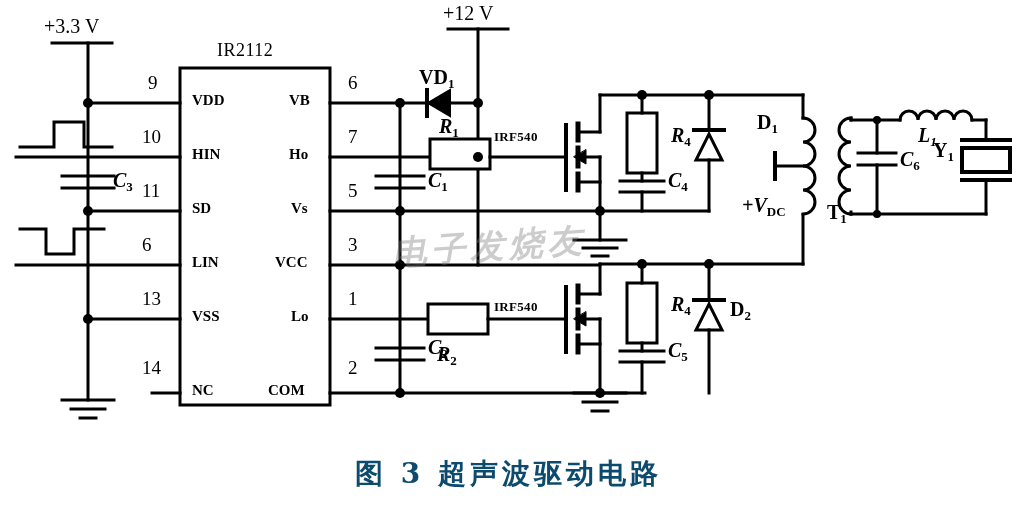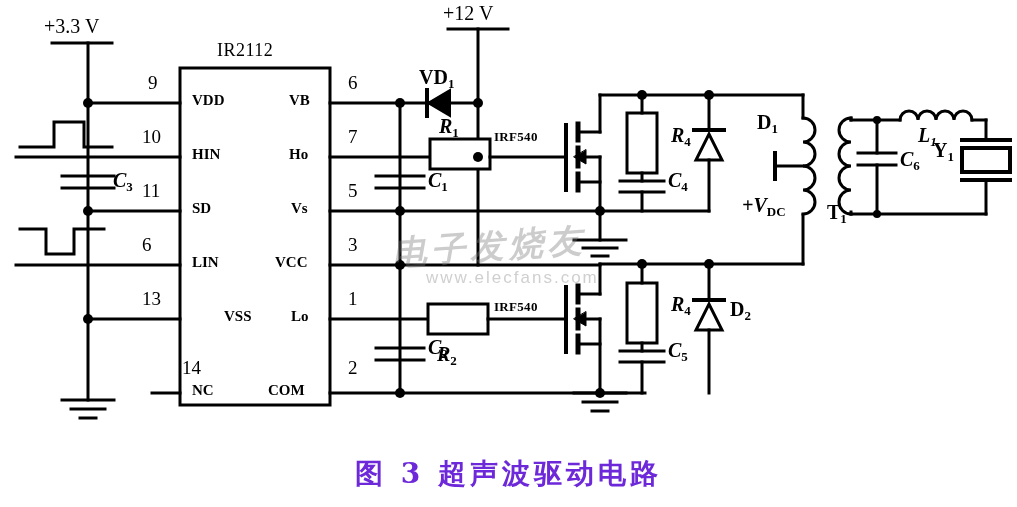--- a/index.html
+++ b/index.html
@@ -37,21 +37,21 @@
   .comp-up  { font-size: 20px; font-style: normal; font-weight: 700; }
   .sub      { font-size: 13px; font-style: normal; font-weight: 700; vertical-align: sub; }
   .sub-i    { font-size: 13px; font-style: italic; font-weight: 700; vertical-align: sub; }
   .part     { font-size: 13px; font-weight: 700; letter-spacing: .3px; }
   .caption  {
     position: absolute;
     left: 0; right: 0;
     text-align: center;
     font-size: 28px;
     font-weight: 700;
-    color: #6d28d9;
+    color: #0c4a6e;
     font-family: "DejaVu Serif", serif;
     letter-spacing: 4px;
   }
   .wm-cn {
     position: absolute;
     font-size: 34px;
     color: rgba(120,120,120,0.38);
     font-family: "DejaVu Serif", serif;
     font-style: italic;
     font-weight: 700;
@@ -265,27 +265,27 @@
   <div class="lbl rail" style="left:44px;  top:16px;">+3.3 V</div>
   <div class="lbl rail" style="left:443px; top:3px;">+12 V</div>
 
   <div class="lbl ic-title" style="left:217px; top:41px;">IR2112</div>
 
   <div class="lbl pin-num" style="left:148px; top:73px;">9</div>
   <div class="lbl pin-num" style="left:142px; top:127px;">10</div>
   <div class="lbl pin-num" style="left:142px; top:181px;">11</div>
   <div class="lbl pin-num" style="left:142px; top:235px;">6</div>
   <div class="lbl pin-num" style="left:142px; top:289px;">13</div>
-  <div class="lbl pin-num" style="left:142px; top:358px;margin-left:40px;">14</div>
+  <div class="lbl pin-num" style="left:142px; top:358px;">14</div>
 
   <div class="lbl pin-name" style="left:192px; top:93px;">VDD</div>
   <div class="lbl pin-name" style="left:192px; top:147px;">HIN</div>
   <div class="lbl pin-name" style="left:192px; top:201px;">SD</div>
   <div class="lbl pin-name" style="left:192px; top:255px;">LIN</div>
-  <div class="lbl pin-name" style="left:192px; top:309px;margin-left:32px;">VSS</div>
+  <div class="lbl pin-name" style="left:192px; top:309px;">VSS</div>
   <div class="lbl pin-name" style="left:192px; top:383px;">NC</div>
 
   <div class="lbl pin-num" style="left:348px; top:73px;">6</div>
   <div class="lbl pin-num" style="left:348px; top:127px;">7</div>
   <div class="lbl pin-num" style="left:348px; top:181px;">5</div>
   <div class="lbl pin-num" style="left:348px; top:235px;">3</div>
   <div class="lbl pin-num" style="left:348px; top:289px;">1</div>
   <div class="lbl pin-num" style="left:348px; top:358px;">2</div>
 
   <div class="lbl pin-name" style="left:289px; top:93px;">VB</div>
@@ -360,17 +360,16 @@
 
   <div class="lbl" style="left:668px; top:340px;">
     <span class="comp">C</span><span class="sub">5</span>
   </div>
 
   <div class="lbl" style="left:730px; top:299px;">
     <span class="comp-up">D</span><span class="sub">2</span>
   </div>
 
   <div class="wm-cn" style="left:392px; top:224px;">电子发烧友</div>
-  <div class="wm-url" style="left:426px; top:268px;">www.elecfans.com</div>
 
   <div class="caption" style="top:455px;">图 3   超声波驱动电路</div>
 
 </div>
 
 </body></html>

